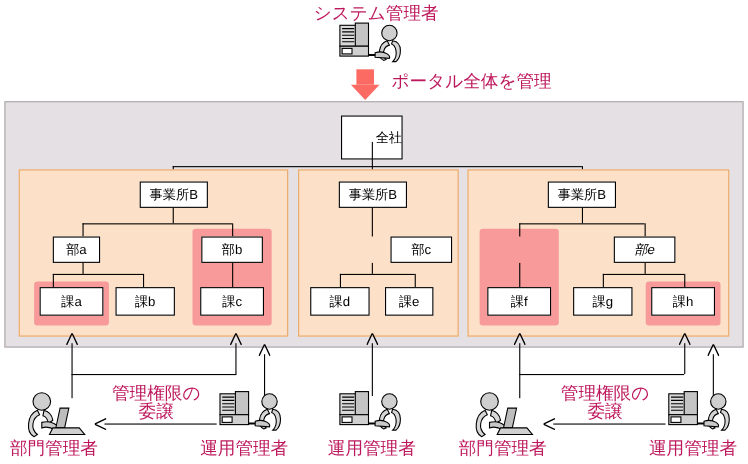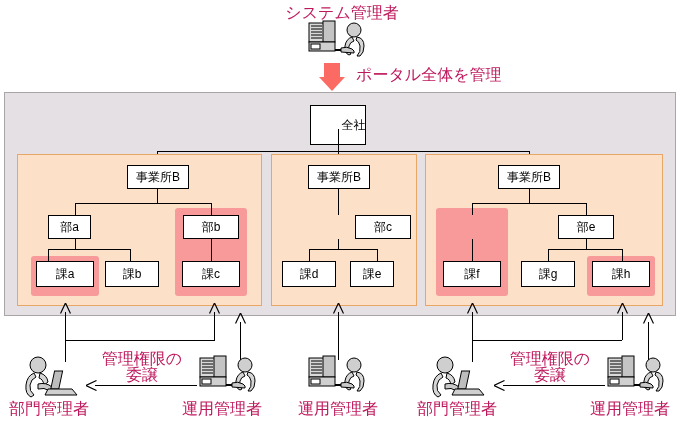--- a/index.html
+++ b/index.html
@@ -182,21 +182,21 @@
 
   <div class="abs node" style="left:498px; top:165px; width:62px; height:24px;">事業所B</div>
   <div class="abs ln-v" style="left:529px; top:189px; height:14px;"></div>
   <div class="abs ln-h" style="left:472px; top:203px; width:114px;"></div>
   <div class="abs ln-v" style="left:472px; top:203px; height:12px;"></div>
   <div class="abs ln-v" style="left:586px; top:203px; height:12px;"></div>
 
   <div class="abs ln-v" style="left:472px; top:239px; height:22px;"></div>
   <div class="abs node" style="left:443px; top:261px; width:58px; height:26px;">課f</div>
 
-  <div class="abs node" style="left:558px; top:215px; width:56px; height:24px;">部e</div>
+  <div class="abs node" style="left:558px; top:215px; width:56px; height:24px;font-style:italic;">部e</div>
   <div class="abs ln-v" style="left:586px; top:239px; height:10px;"></div>
   <div class="abs ln-h" style="left:548px; top:249px; width:74px;"></div>
   <div class="abs ln-v" style="left:548px; top:249px; height:12px;"></div>
   <div class="abs ln-v" style="left:622px; top:249px; height:12px;"></div>
 
   <div class="abs node" style="left:592px; top:261px; width:58px; height:26px;">課h</div>
   <div class="abs node" style="left:521px; top:261px; width:54px; height:26px;">課g</div>
 
   <div class="abs arrow-up-line" style="left:65px; top:312px; height:50px;"></div>
   <div class="abs" style="left:60px; top:303px;">

